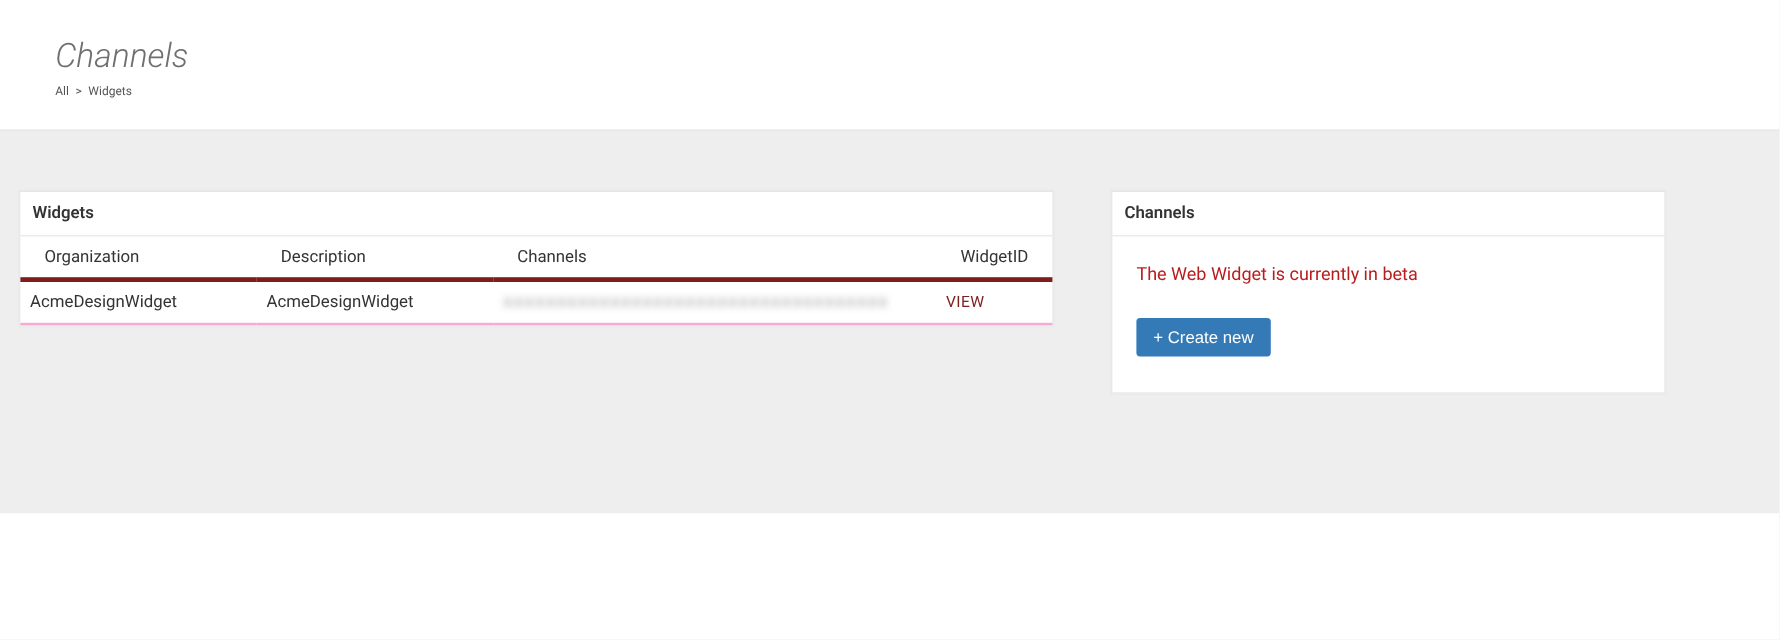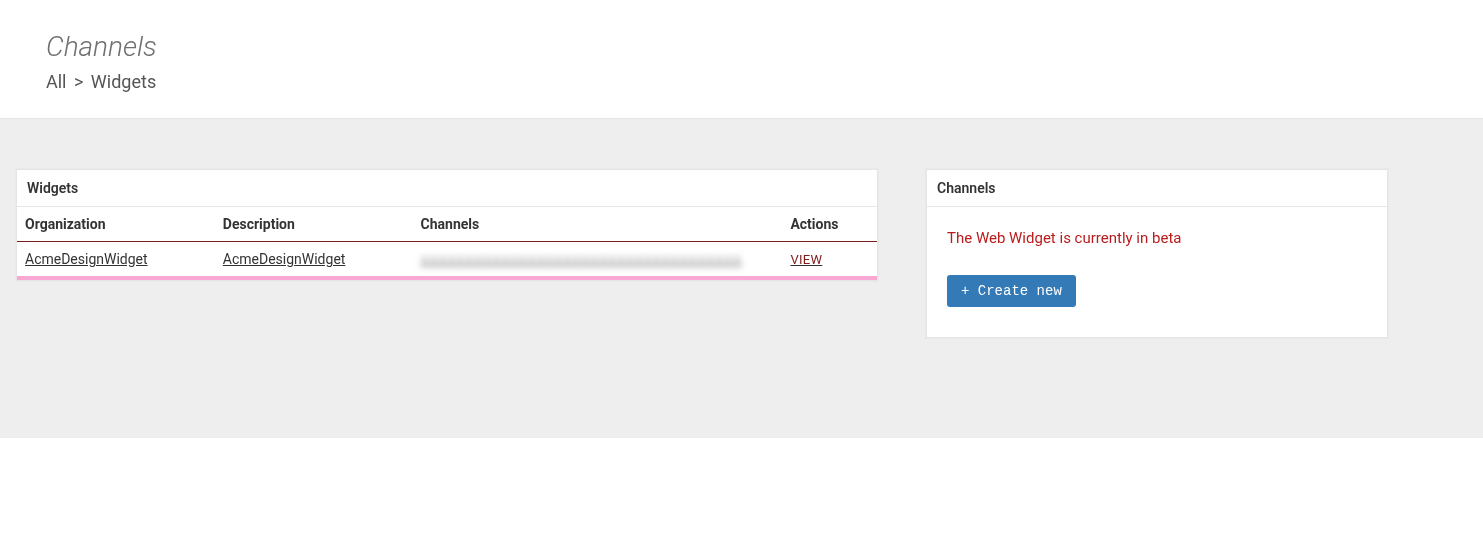--- a/index.html
+++ b/index.html
@@ -18,21 +18,21 @@
       padding: 30px 46px 26px 46px;
     }
     .page-title {
       font-size: 28px;
       font-weight: 300;
       color: #6f6f6f;
       margin-bottom: 8px;
       font-style: italic;
     }
     .breadcrumb {
-      font-size: 18px;
+      font-size: 10px;
       color: #555;
     }
     .breadcrumb a {
       color: #555;
       text-decoration: none;
     }
     .breadcrumb-sep {
       margin: 0 3px;
     }
     .content-section {
@@ -71,41 +71,40 @@
     }
     .btn-primary {
       display: inline-block;
       background: #337ab7;
       color: #fff;
       border: none;
       padding: 8px 14px;
       font-size: 14px;
       border-radius: 3px;
       cursor: pointer;
-      font-family: Liberation Mono, monospace;
+      font-family: Liberation Sans, sans-serif;
     }
     table {
       width: 100%;
       border-collapse: collapse;
     }
     thead th {
       text-align: left;
-      font-weight: 700;
-      padding: 9px 8px;
+      font-weight: 400;
+      padding: 9px 20px;
       font-size: 14px;
-      border-bottom: 1px solid #7f1d1d;
+      border-bottom: 4px solid #7f1d1d;
       color: #333;
     }
     tbody td {
       padding: 9px 8px;
       font-size: 14px;
-      border-bottom: 4px solid #f9a8d4;
+      border-bottom: 2px solid #f9a8d4;
       color: #333;
       vertical-align: middle;
-      text-decoration: underline;
     }
     .col-org { width: 23%; }
     .col-desc { width: 23%; }
     .col-wid { width: 43%; }
     .col-act { width: 11%; }
     .action-link {
       color: #7f1d1d;
       text-decoration: none;
       font-size: 13px;
       letter-spacing: 0.3px;
@@ -134,21 +133,21 @@
 <div class="content-section">
 
   <div class="panel panel-widgets">
     <div class="panel-heading">Widgets</div>
     <table>
       <thead>
         <tr>
           <th class="col-org">Organization</th>
           <th class="col-desc">Description</th>
           <th class="col-wid">Channels</th>
-          <th class="col-act">Actions</th>
+          <th class="col-act">WidgetID</th>
         </tr>
       </thead>
       <tbody>
         <tr>
           <td>AcmeDesignWidget</td>
           <td>AcmeDesignWidget</td>
           <td><span class="blurred">xxxxxxxxxxxxxxxxxxxxxxxxxxxxxxxxxxxx</span></td>
           <td><a class="action-link">VIEW</a></td>
         </tr>
       </tbody>

